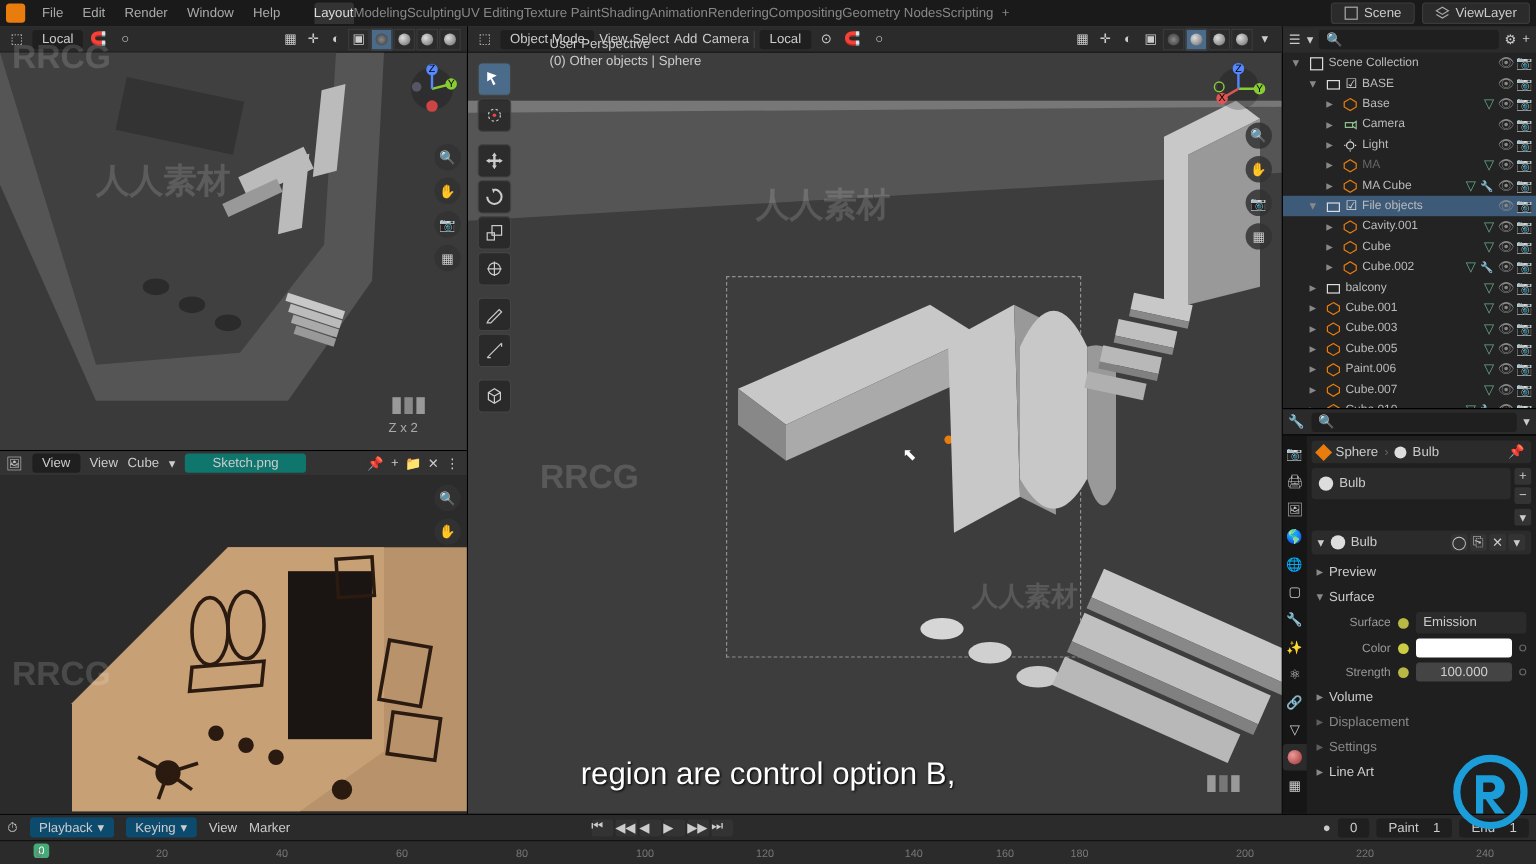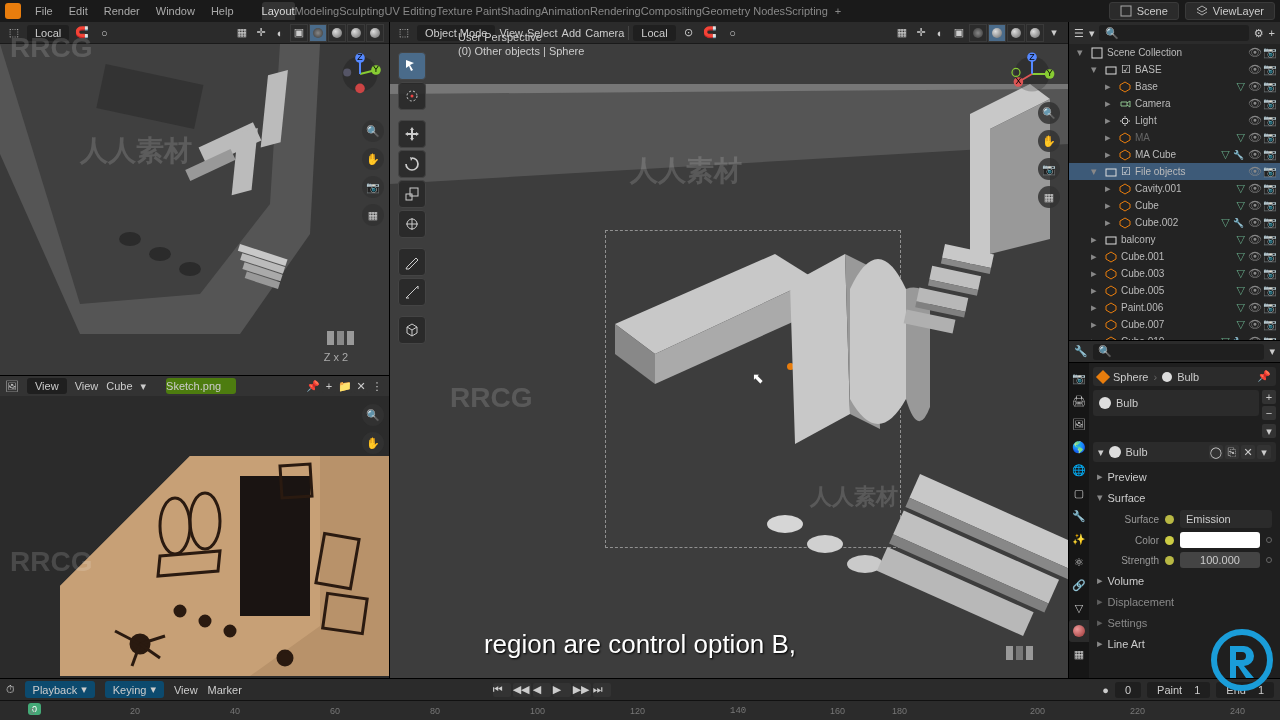--- a/index.html
+++ b/index.html
@@ -76,21 +76,21 @@
 .prop-row .val { flex: 1; background: #2b2b2b; padding: 3px 6px; border-radius: 3px; display: flex; align-items: center; gap: 5px; }
 .prop-row .color-swatch { flex: 1; height: 16px; background: #fff; border-radius: 3px; }
 .prop-row .slider { flex: 1; background: #444; height: 16px; border-radius: 3px; display: flex; align-items: center; justify-content: center; position: relative; }
 .prop-row .node-dot { width: 9px; height: 9px; border-radius: 50%; background: #b8b844; }
 .prop-row .node-dot.c { background: #cccc44; }
 .prop-row .drive-dot { width: 6px; height: 6px; border-radius: 50%; border: 1px solid #666; }
 .mini-tools { display: flex; gap: 2px; }
 .mini-btn { width: 14px; height: 14px; background: #333; border-radius: 2px; display: flex; align-items: center; justify-content: center; }
 .ie-header { height: 20px; background: #333; display: flex; align-items: center; padding: 0 5px; gap: 8px; }
 .ie-header .drop { background: #1f1f1f; padding: 2px 8px; border-radius: 3px; }
-.ie-header .fname { background: #4d7c0f; padding: 2px 0; border-radius: 3px; min-width: 70px; margin-left: 12px; }
+.ie-header .fname { background: #0f766e; padding: 2px 23px; border-radius: 3px; min-width: 70px; }
 .ie-canvas { flex: 1; background: #2b2b2b; position: relative; overflow: hidden; display: flex; }
 .watermark { position: absolute; color: rgba(255,255,255,0.15); font-size: 28px; font-weight: bold; pointer-events: none; z-index: 15; }
 svg { overflow: visible; }
 .bottom-logo { position: absolute; right: 6px; bottom: 28px; z-index: 30; }
 </style>
 </head>
 <body>
 
 <div class="topbar">
   <div class="logo"></div>
@@ -810,21 +810,21 @@
 </div>
 <div class="ruler" id="ruler">
   <div class="playhead">0</div>
 <span class="tick" style="left: 30px;">0</span>
     <span class="tick" style="left: 130px;">20</span>
     <span class="tick" style="left: 230px;">40</span>
     <span class="tick" style="left: 330px;">60</span>
     <span class="tick" style="left: 430px;">80</span>
     <span class="tick" style="left: 530px; text-align: right;">100</span>
     <span class="tick" style="left: 630px;">120</span>
-    <span class="tick" style="left: 730px; font-family: Liberation Mono, monospace;">140</span>
+    <span class="tick" style="left: 754px;">140</span>
     <span class="tick" style="left: 830px;">160</span>
     <span class="tick" style="left: 892px;">180</span>
     <span class="tick" style="left: 1030px;">200</span>
     <span class="tick" style="left: 1130px;">220</span>
     <span class="tick" style="left: 1230px;">240</span>
   </div>
 
 <div class="subtitle">region are control option B,</div>
 
 <svg class="bottom-logo" width="64" height="64" viewBox="0 0 64 64">

